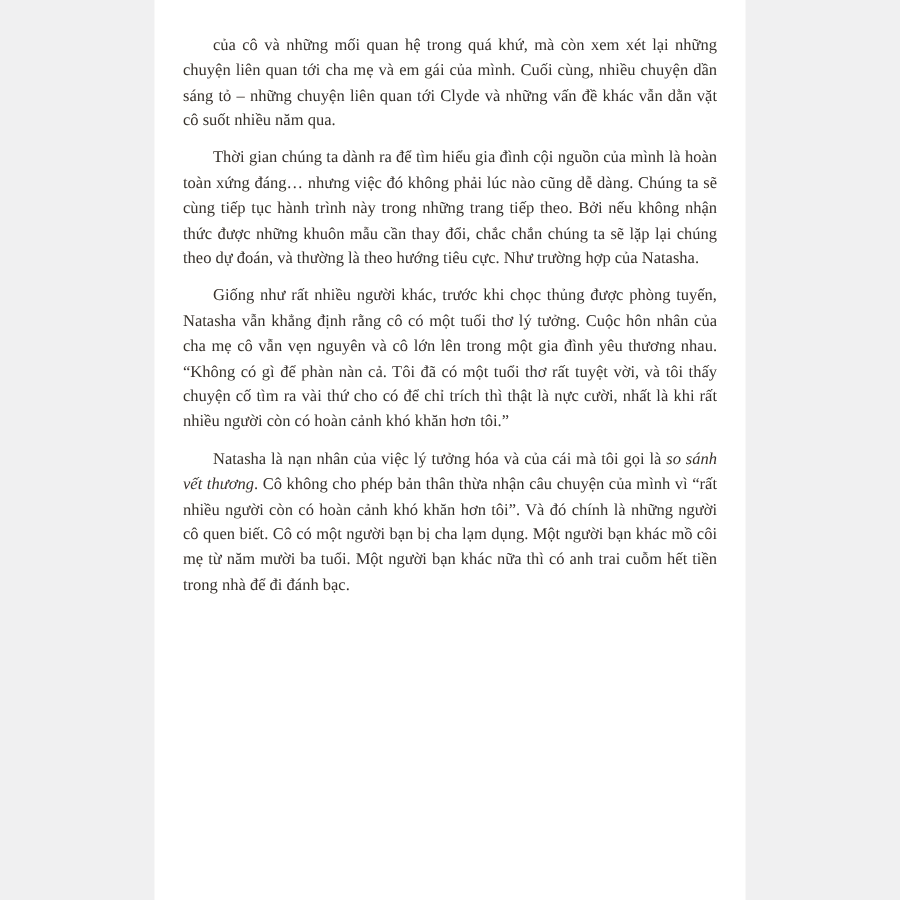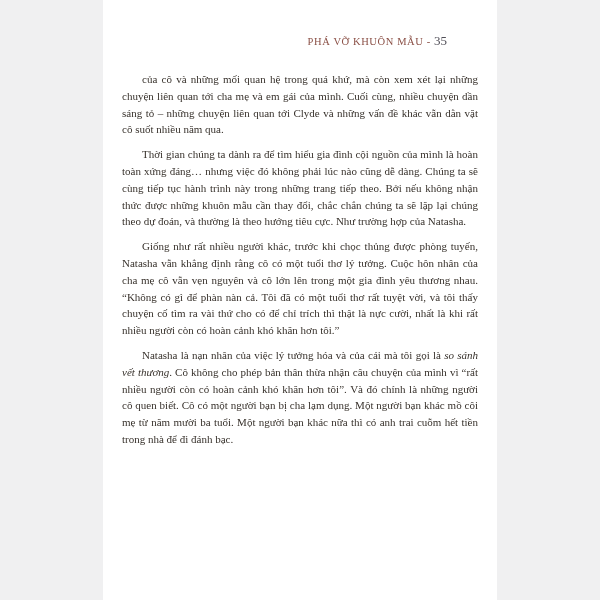--- a/index.html
+++ b/index.html
@@ -53,21 +53,20 @@
     line-height: 16.8px;
     color: var(--body-text);
   }
   p.para em { }
 </style>
 </head>
 <body>
 
 <div class="canvas">
   <div class="page">
-    <div class="running-head"><span>PHÁ VỠ KHUÔN MẪU</span><span> - </span><span class="pagenum">35</span></div>
     <div class="text-block">
         <p class="para"><span>của cô và những mối quan hệ trong quá khứ, mà còn xem xét lại những chuyện liên quan tới cha mẹ và em gái của mình. Cuối cùng, nhiều chuyện dần sáng tỏ – những chuyện liên quan tới Clyde và những vấn đề khác vẫn dằn vặt cô suốt nhiều năm qua.</span></p>
         <p class="para"><span>Thời gian chúng ta dành ra để tìm hiểu gia đình cội nguồn của mình là hoàn toàn xứng đáng… nhưng việc đó không phải lúc nào cũng dễ dàng. Chúng ta sẽ cùng tiếp tục hành trình này trong những trang tiếp theo. Bởi nếu không nhận thức được những khuôn mẫu cần thay đổi, chắc chắn chúng ta sẽ lặp lại chúng theo dự đoán, và thường là theo hướng tiêu cực. Như trường hợp của Natasha.</span></p>
         <p class="para"><span>Giống như rất nhiều người khác, trước khi chọc thủng được phòng tuyến, Natasha vẫn khẳng định rằng cô có một tuổi thơ lý tưởng. Cuộc hôn nhân của cha mẹ cô vẫn vẹn nguyên và cô lớn lên trong một gia đình yêu thương nhau. “Không có gì để phàn nàn cả. Tôi đã có một tuổi thơ rất tuyệt vời, và tôi thấy chuyện cố tìm ra vài thứ cho có để chỉ trích thì thật là nực cười, nhất là khi rất nhiều người còn có hoàn cảnh khó khăn hơn tôi.”</span></p>
         <p class="para"><span>Natasha là nạn nhân của việc lý tưởng hóa và của cái mà tôi gọi là </span><em>so sánh vết thương</em><span>. Cô không cho phép bản thân thừa nhận câu chuyện của mình vì “rất nhiều người còn có hoàn cảnh khó khăn hơn tôi”. Và đó chính là những người cô quen biết. Cô có một người bạn bị cha lạm dụng. Một người bạn khác mồ côi mẹ từ năm mười ba tuổi. Một người bạn khác nữa thì có anh trai cuỗm hết tiền trong nhà để đi đánh bạc.</span></p>
       </div>
   </div>
 </div>
 
 </body></html>

